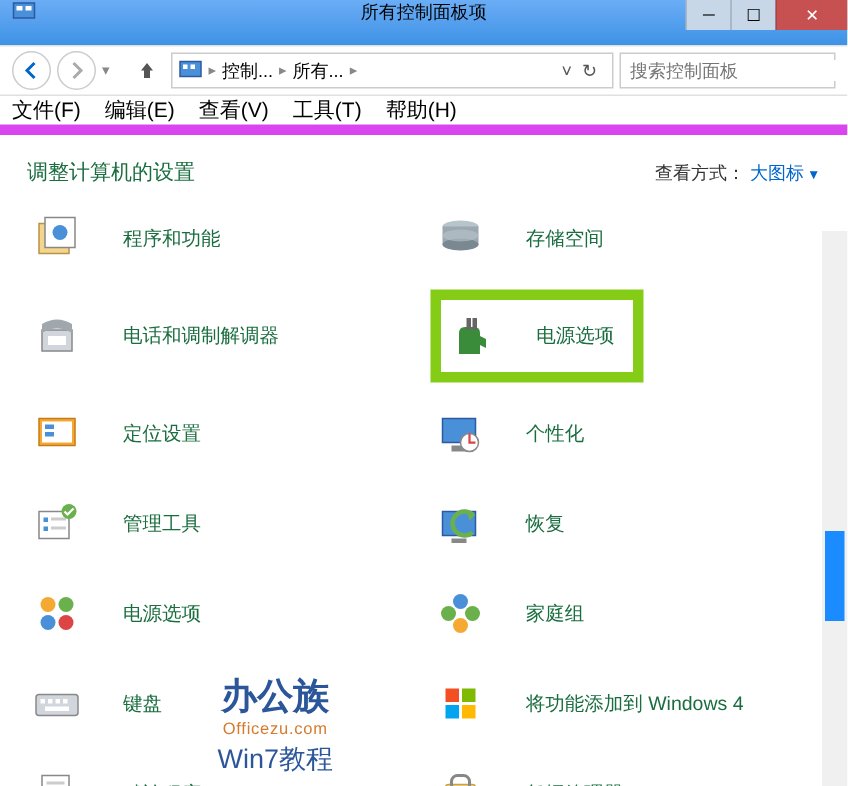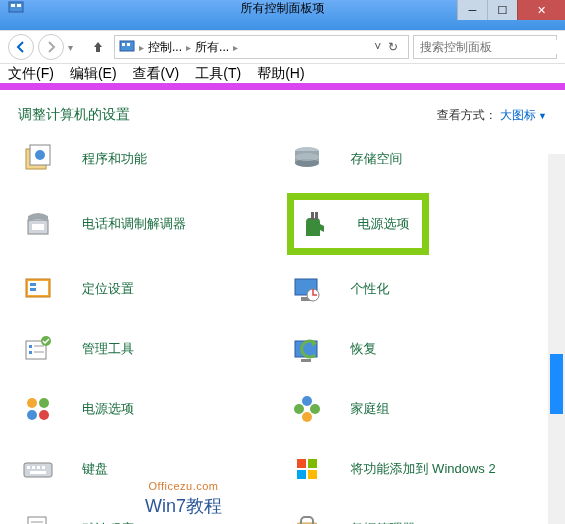--- a/index.html
+++ b/index.html
@@ -272,21 +272,21 @@
 
     <div class="item">
       <span class="ico">
           <svg viewBox="0 0 32 32">
             <rect x="6" y="6" width="9" height="9" fill="#f25022"></rect>
             <rect x="17" y="6" width="9" height="9" fill="#7fba00"></rect>
             <rect x="6" y="17" width="9" height="9" fill="#00a4ef"></rect>
             <rect x="17" y="17" width="9" height="9" fill="#ffb900"></rect>
           </svg>
         </span>
-      <span class="item-label">将功能添加到 Windows 2</span>
+      <span class="item-label">将功能添加到 Windows 4</span>
     </div>
 
     <div class="item">
       <span class="ico">
           <svg viewBox="0 0 32 32">
             <rect x="6" y="4" width="18" height="24" fill="#fff" stroke="#888"></rect>
             <rect x="9" y="8" width="12" height="2" fill="#ccc"></rect>
             <rect x="9" y="12" width="12" height="2" fill="#ccc"></rect>
             <circle cx="10" cy="24" r="6" fill="#6ab04c"></circle>
             <path d="M7 24 L9 26 L13 22" stroke="#fff" stroke-width="2" fill="none"></path>
@@ -306,16 +306,17 @@
       <span class="item-label">凭据管理器</span>
     </div>
 
   </div>
 
   <div class="scrollbar">
     <div class="scroll-thumb"></div>
   </div>
 
   <div class="watermark">
+    <div class="wm-top"><span>办公族</span></div>
     <div class="wm-url">Officezu.com</div>
     <div class="wm-bottom">Win7教程</div>
   </div>
 </div>
 
 </body></html>

